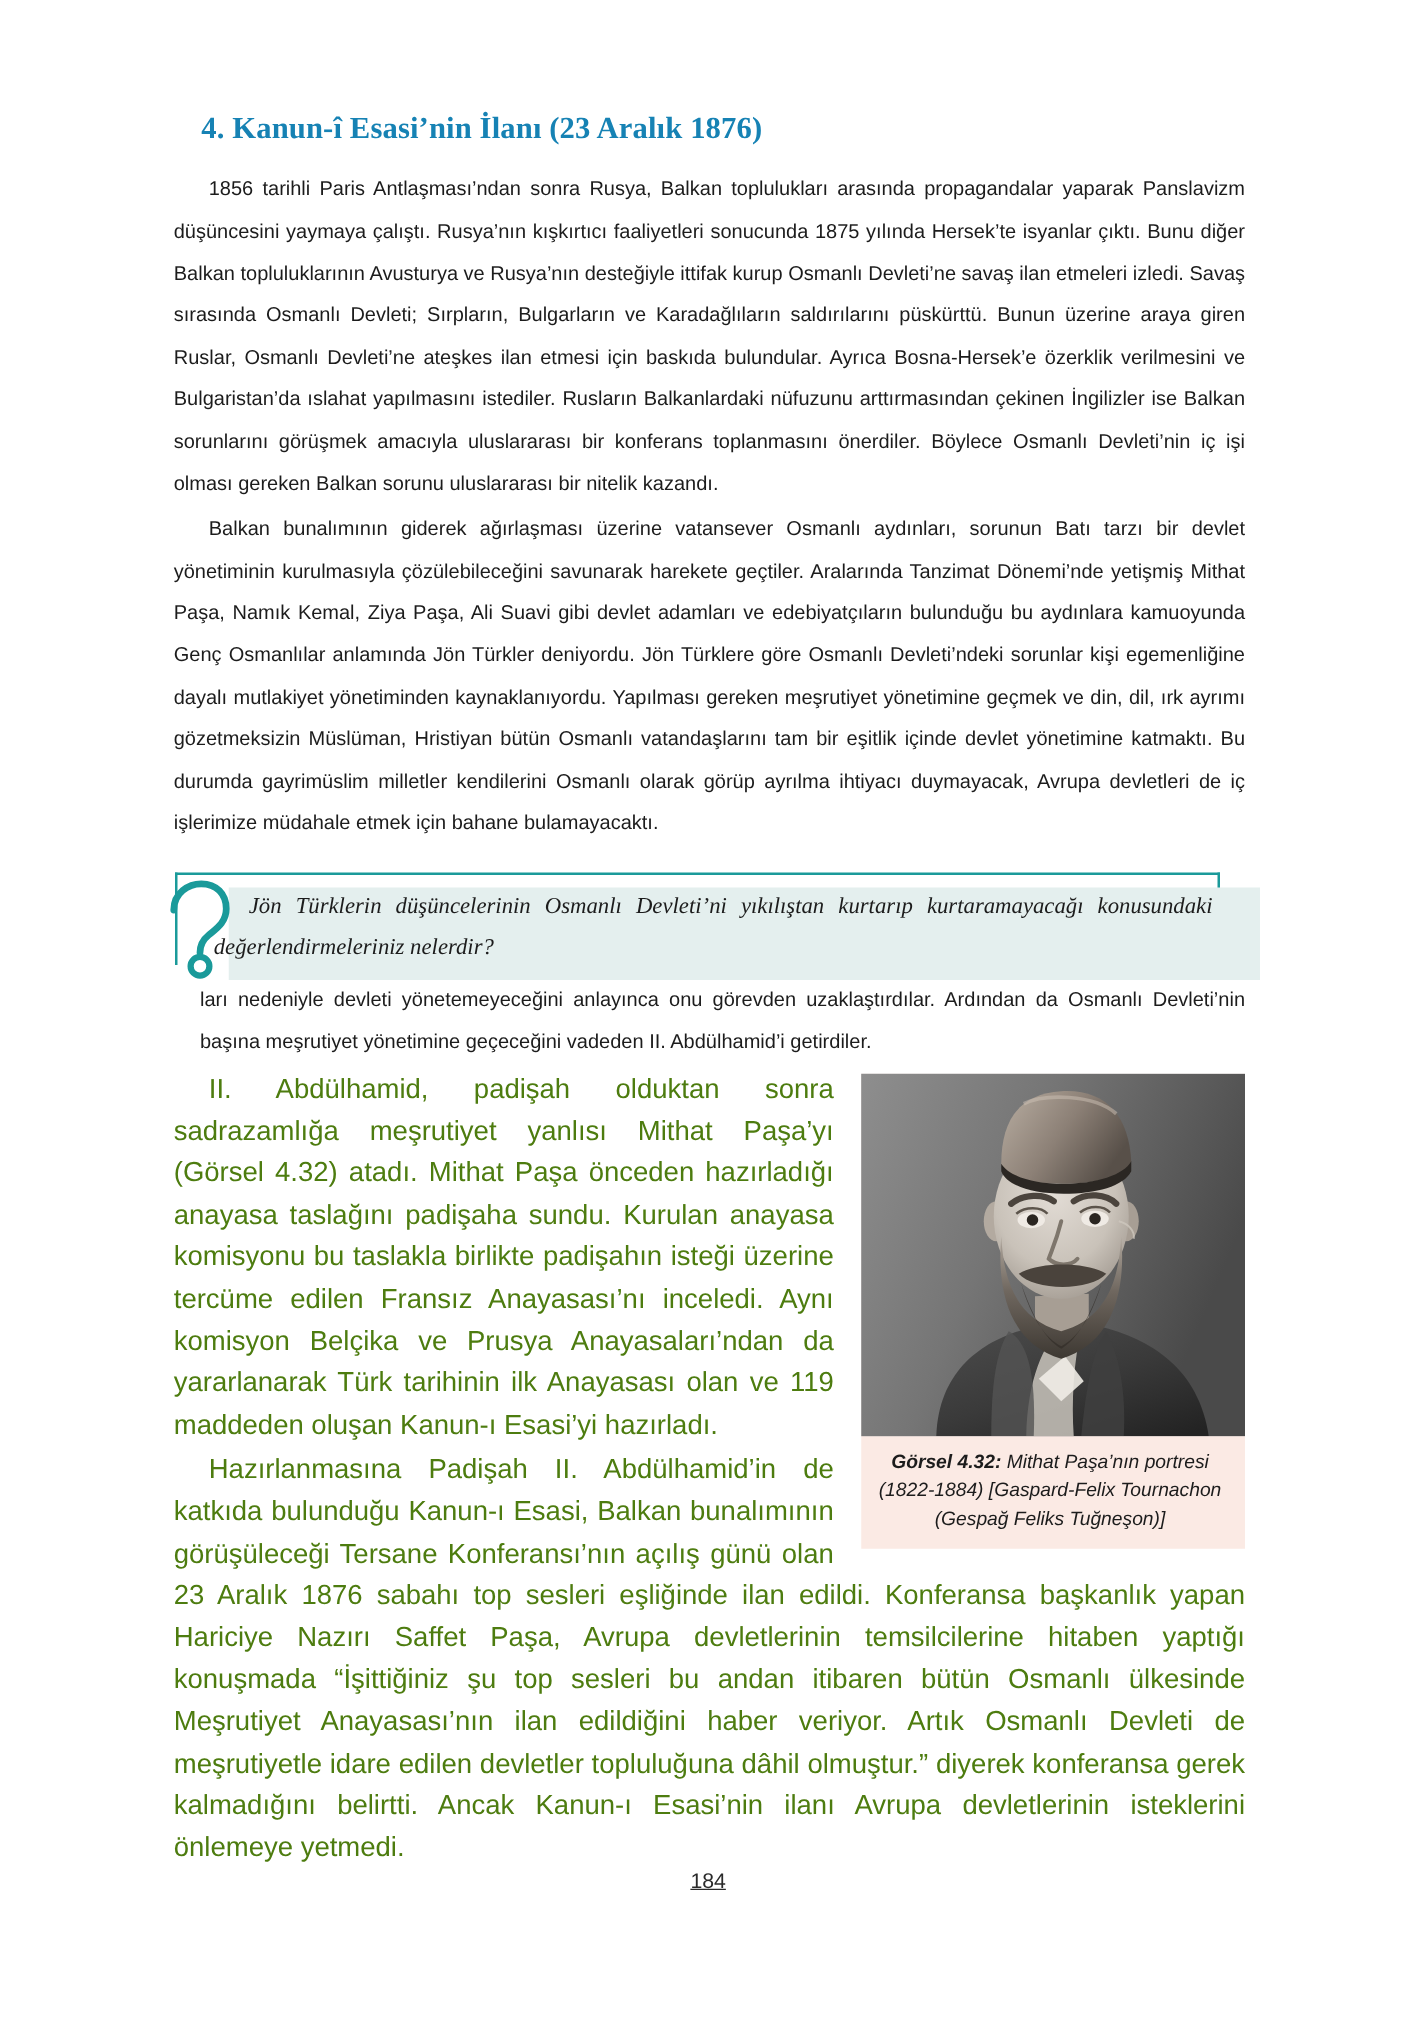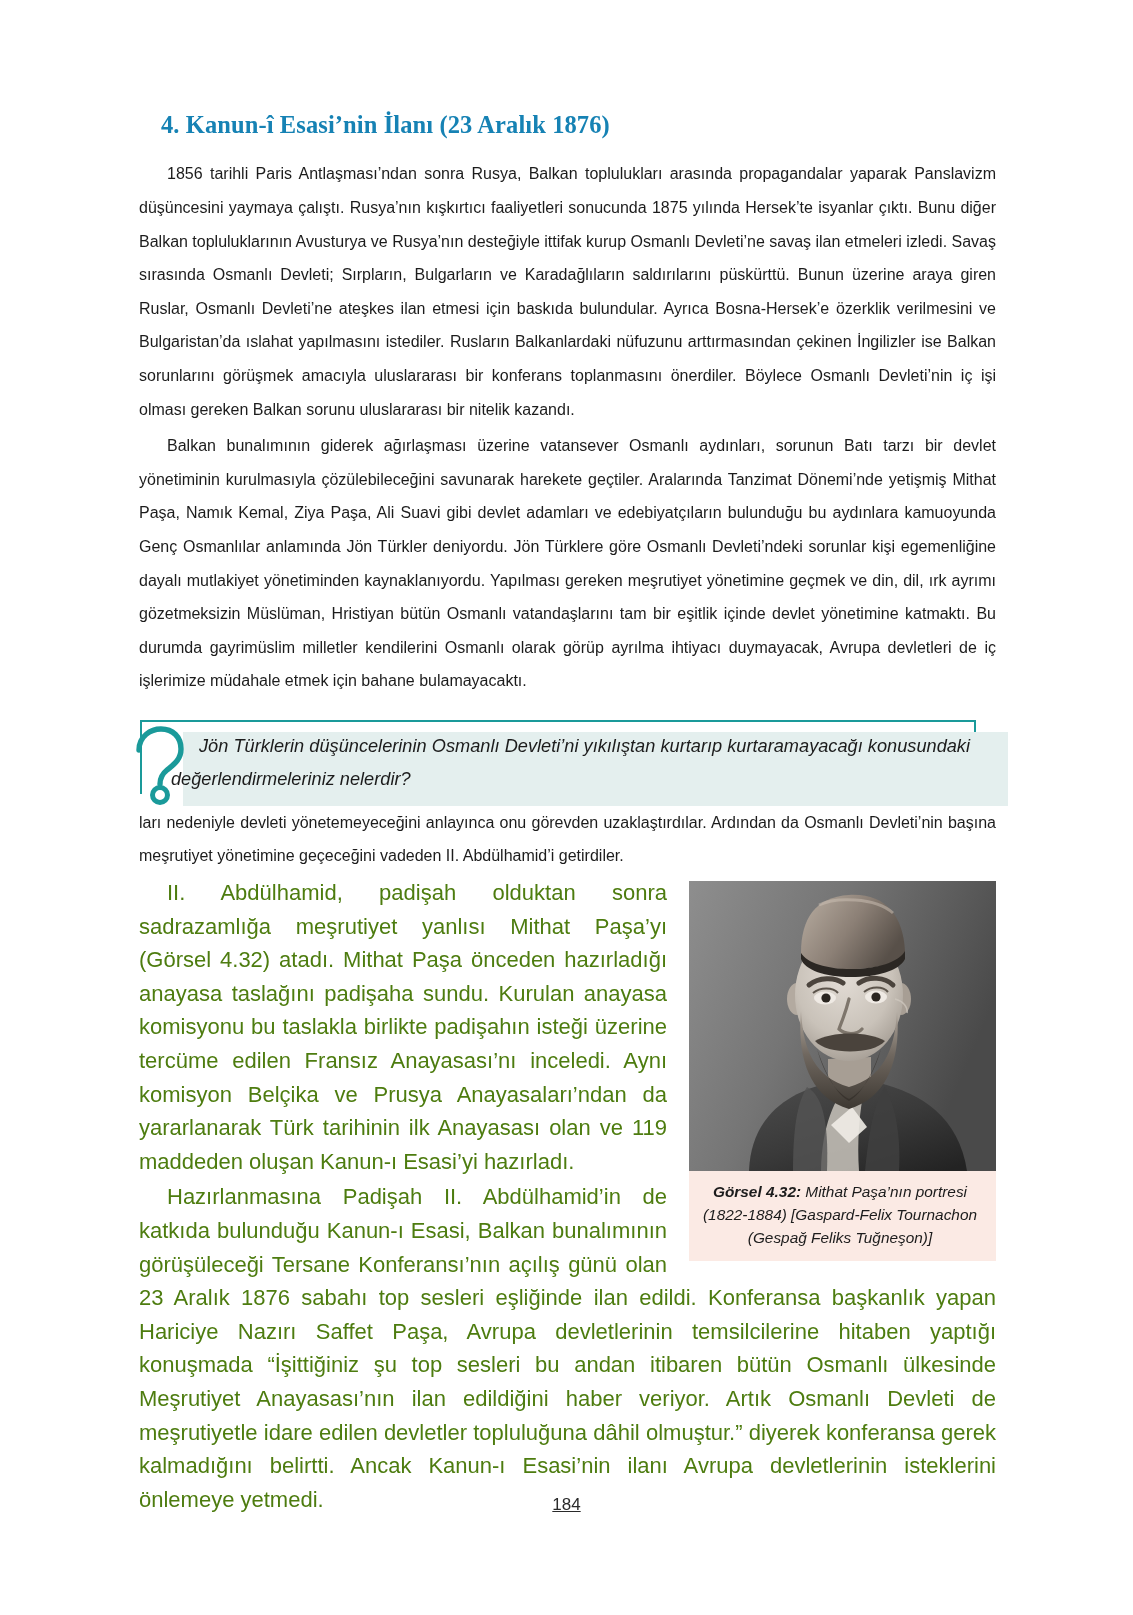--- a/index.html
+++ b/index.html
@@ -18,21 +18,21 @@
   .page {
     position: absolute;
     left: 0; top: 0;
     width: 1133px;
     height: 1615px;
     background: #ffffff;
   }
   .content {
     position: absolute;
     left: 139px;
-    top: 110px;
+    top: 88px;
     width: 857px;
   }
 
   
   .section-heading {
     font-family: "Liberation Serif", serif;
     font-weight: bold;
     font-size: 24.5px;
     color: #1682b4;
     letter-spacing: 0.1px;
@@ -52,20 +52,21 @@
     -webkit-hyphens: none;
     hyphens: none;
   }
   p.body.noindent { text-indent: 0; }
 
   
   .callout {
     position: relative;
     margin: 22px 0 0 0;
     height: 72px;
+    font-family: Liberation Serif, serif;
   }
   .callout-bracket {
     position: absolute;
     left: 1px;
     top: 0;
     width: 836px;
     height: 74px;
     border-top: 2.4px solid #1a9a9a;
     border-left: 2.4px solid #1a9a9a;
     border-right: 2.4px solid #1a9a9a;
@@ -192,21 +193,21 @@
 
       <svg class="qmark" viewBox="0 0 56 84">
         <path d="M8 26 C8 12, 20 5, 30 5 C42 5, 50 13, 50 25 C50 36, 42 41, 36 46 C31 50, 29 54, 29 60" fill="none" stroke="#1a9a9a" stroke-width="5.4" stroke-linecap="round"></path>
         <circle cx="29" cy="71" r="7.5" fill="none" stroke="#1a9a9a" stroke-width="5"></circle>
       </svg>
 
       <div class="callout-text">Jön Türklerin düşüncelerinin Osmanlı Devleti’ni yıkılıştan kurtarıp kurtaramayacağı konusundaki değerlendirmeleriniz nelerdir?</div>
     </div>
 
 
-    <p class="body noindent" style="margin-top:14px;">ları nedeniyle devleti yönetemeyeceğini anlayınca onu görevden uzaklaştırdılar. Ardından da Osmanlı Devleti’nin başına meşrutiyet yönetimine geçeceğini vadeden II. Abdülhamid’i getirdiler.</p>
+    <p class="body noindent" style="margin-top:14px;margin-left:21px;">ları nedeniyle devleti yönetemeyeceğini anlayınca onu görevden uzaklaştırdılar. Ardından da Osmanlı Devleti’nin başına meşrutiyet yönetimine geçeceğini vadeden II. Abdülhamid’i getirdiler.</p>
 
     <div class="figure">
       <div class="figure-photo">
         <svg viewBox="0 0 307 290" width="307" height="290" preserveAspectRatio="xMidYMid slice">
           <defs>
             <linearGradient id="bgGrad" x1="0" y1="0" x2="1" y2="0.4">
               <stop offset="0%" stop-color="#8e8e8e"></stop>
               <stop offset="45%" stop-color="#757575"></stop>
               <stop offset="100%" stop-color="#4a4a4a"></stop>
             </linearGradient>

